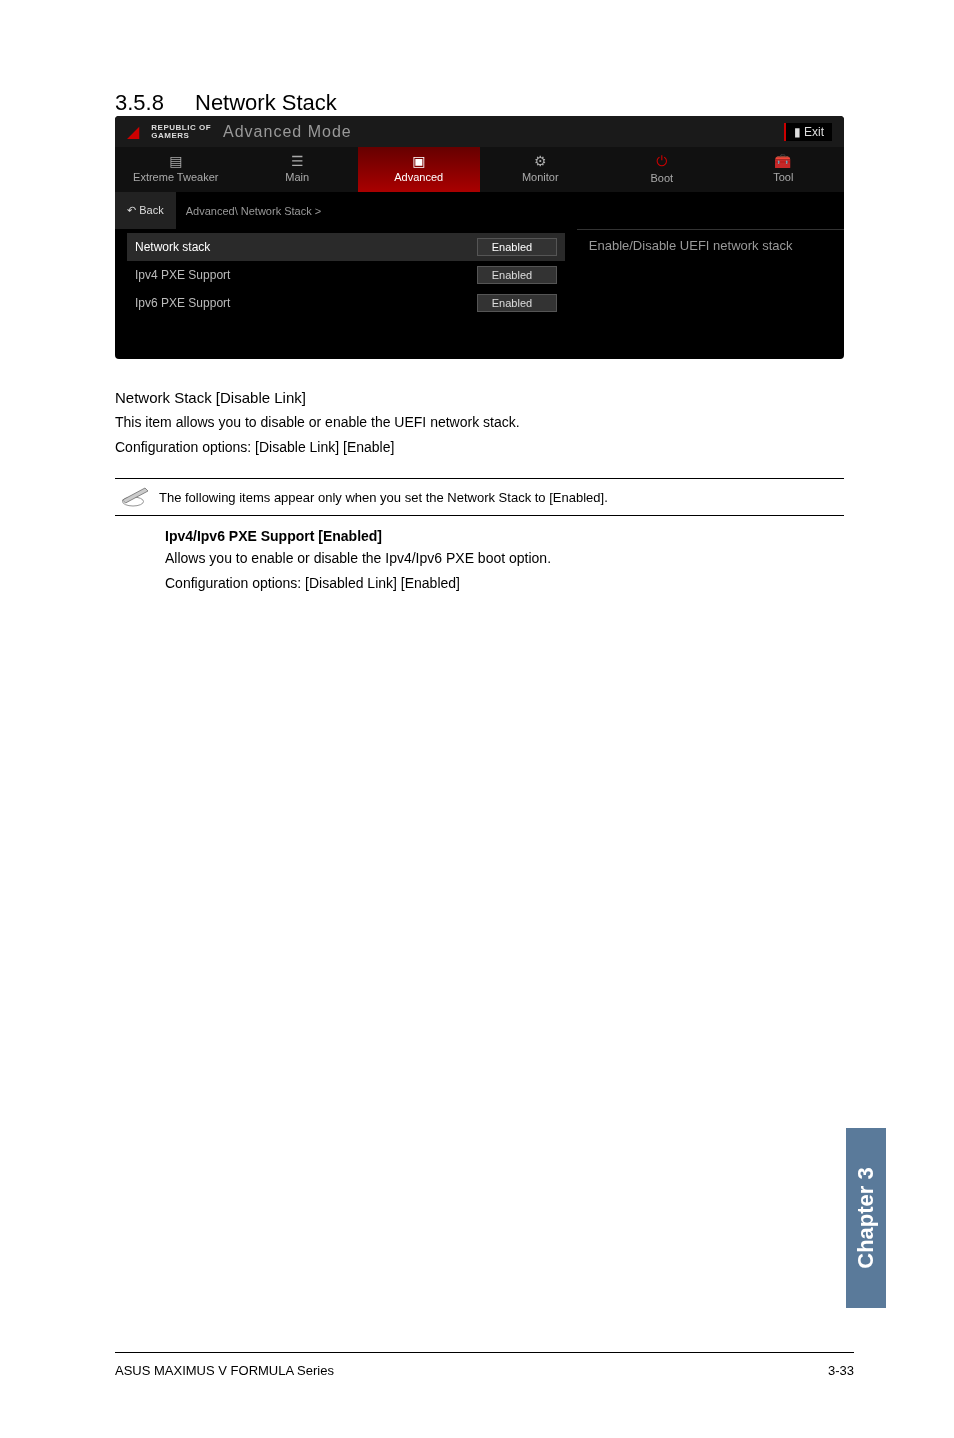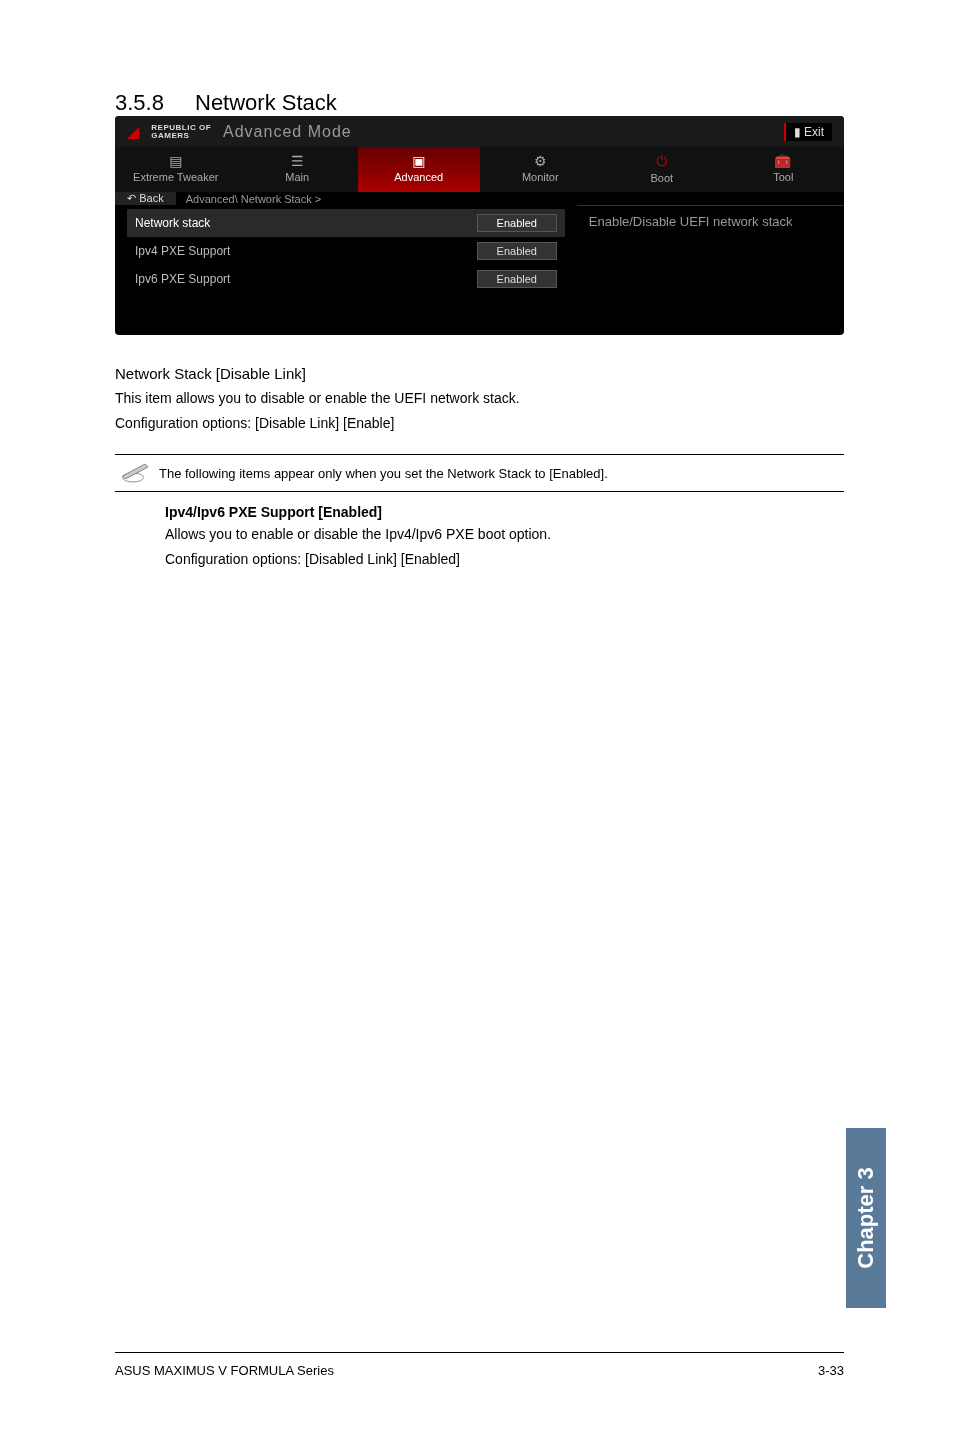--- a/index.html
+++ b/index.html
@@ -94,21 +94,21 @@
     .tab.boot .tab-icon { color: #c00; }
     .breadcrumb-row {
       display: flex;
       align-items: center;
       font-size: 11px;
       color: #999;
       background: #000;
     }
     .back-btn {
       background: #222;
-      padding: 0 12px;
+      padding: 12px 12px;
       color: #ddd;
       font-size: 11px;
     }
     .breadcrumb-text {
       padding-left: 10px;
     }
     .bios-body {
       display: flex;
       min-height: 130px;
     }
@@ -135,21 +135,21 @@
       background: #2a2a2a;
       color: #fff;
     }
     .setting-value {
       background: #333;
       padding: 2px 14px;
       border: 1px solid #555;
       color: #ddd;
       font-size: 11px;
       min-width: 80px;
-      text-align: center;
+      text-align: left;
     }
     .setting-row.selected .setting-value {
       color: #fff;
     }
     .sub-heading {
       font-size: 15px;
       font-weight: normal;
       margin-bottom: 6px;
     }
     .body-text {
@@ -201,21 +201,21 @@
     .chapter-tab span {
       transform: rotate(-90deg);
       font-size: 22px;
       font-weight: bold;
       white-space: nowrap;
     }
     .footer {
       position: absolute;
       bottom: 60px;
       left: 115px;
-      right: 110px;
+      right: 100px;
       border-top: 1px solid #000;
       padding-top: 10px;
       display: flex;
       justify-content: space-between;
       font-size: 13px;
       text-align: right;
     }
   </style>
 </head>
 <body>

